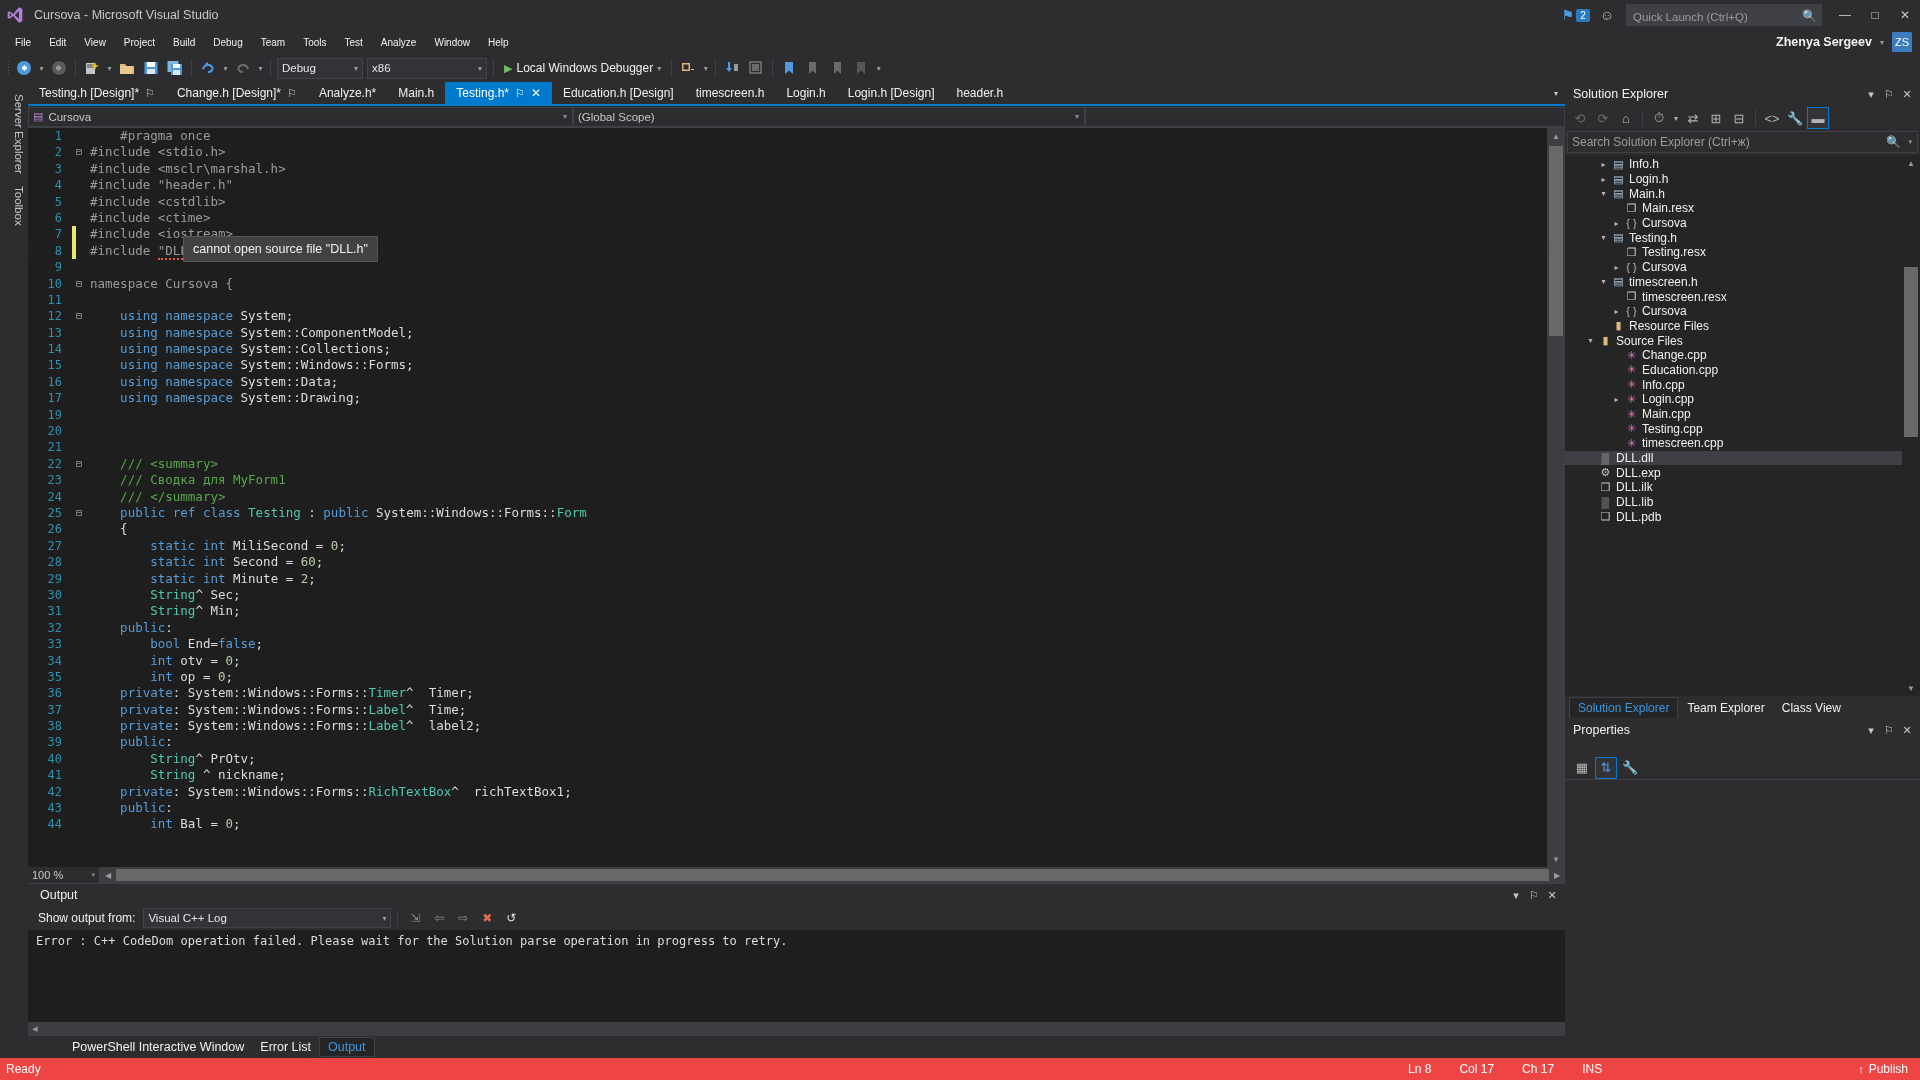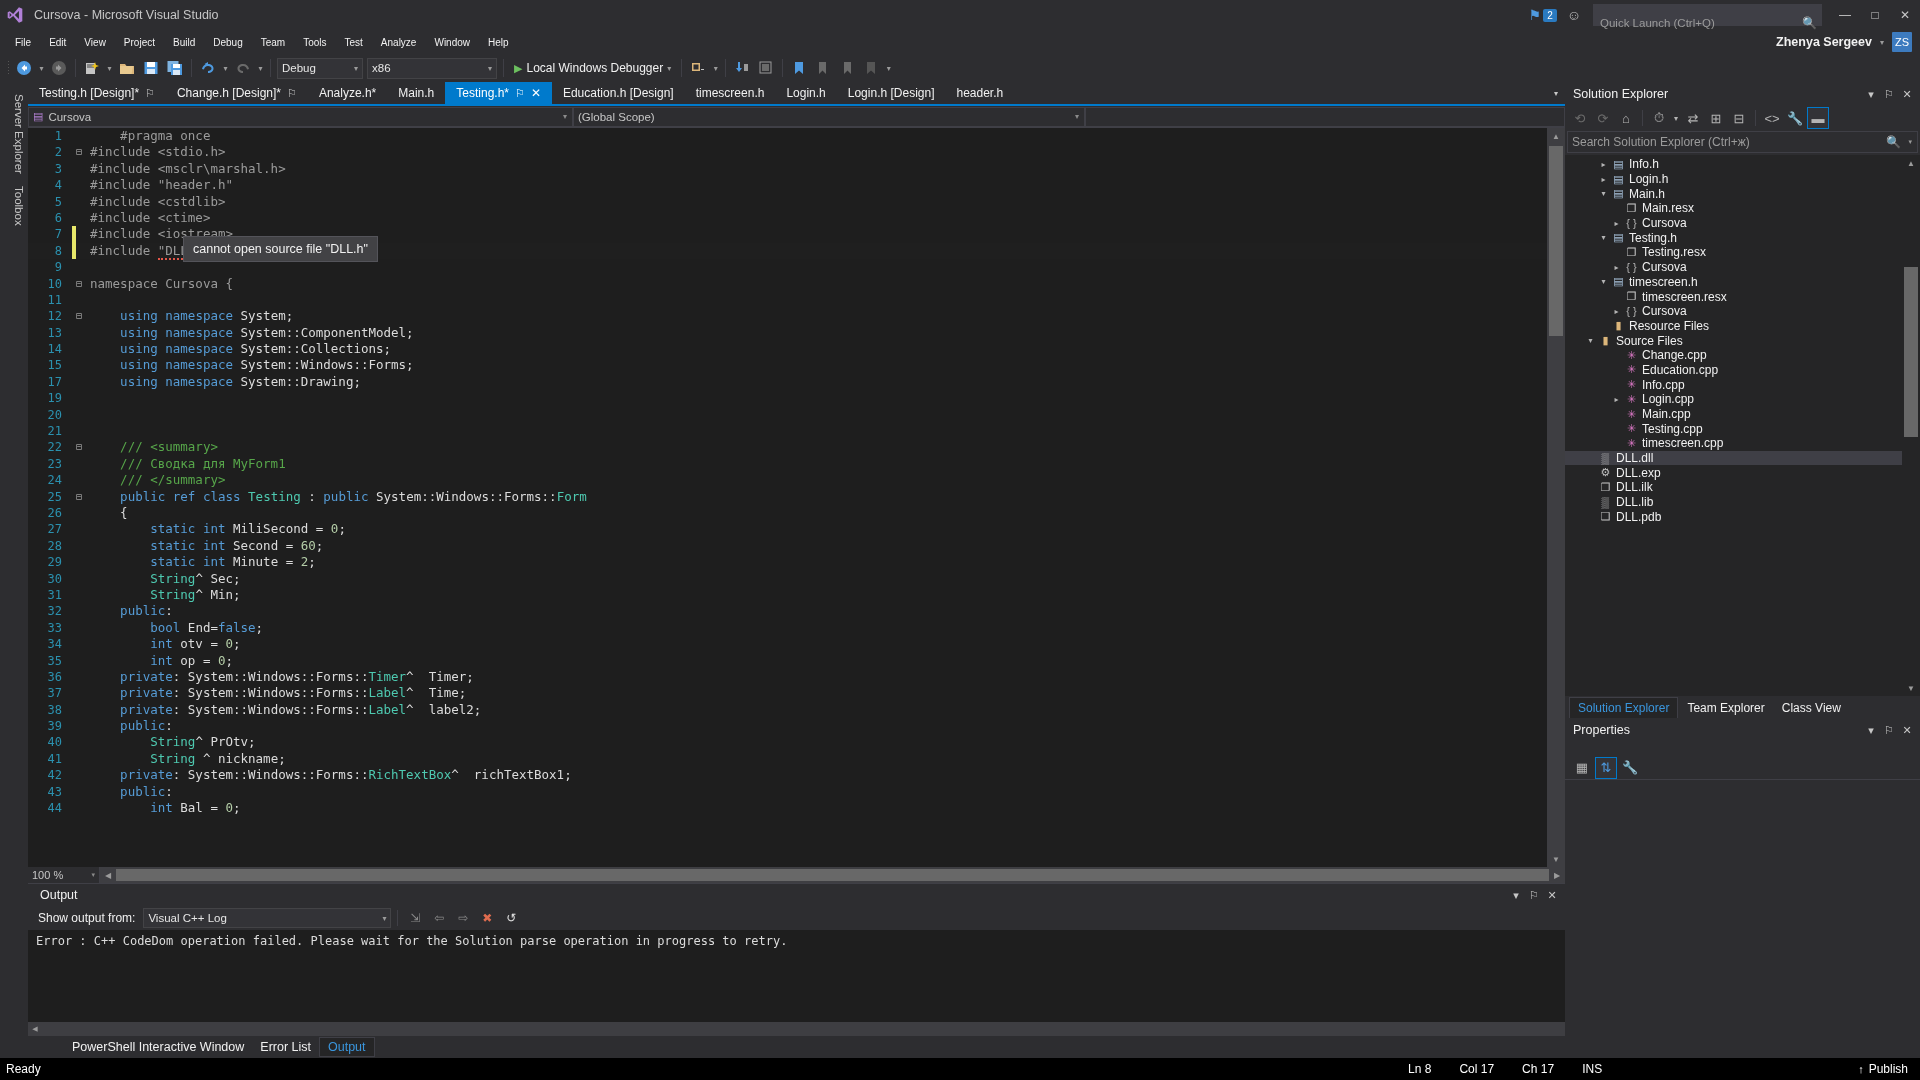--- a/index.html
+++ b/index.html
@@ -20,23 +20,23 @@
   }
   .vs-logo { width: 30px; height: 30px; display: flex; align-items: center; justify-content: center; }
   .vs-logo svg { width: 18px; height: 18px; }
   .title-text { color: #c7c7c7; font-size: 12.5px; margin-left: 4px; }
   .title-right { margin-left: auto; display: flex; align-items: center; height: 30px; }
   .notif { display: flex; align-items: center; gap: 2px; margin-right: 10px; }
   .notif-flag { color: #4e9ae0; font-size: 14px; }
   .notif-badge { background: #2a7ac0; color: #fff; font-size: 10px; padding: 1px 4px; border-radius: 2px; }
   .feedback-ico { color: #c7c7c7; font-size: 14px; margin-right: 12px; }
   .quick-launch {
-    width: 229px; height: 20px; background: #3f3f46; border: 1px solid #3f3f46;
+    width: 196px; height: 20px; background: #3f3f46; border: 1px solid #3f3f46;
     color: #9b9b9b; font-size: 11.5px; padding: 18px 20px 2px 6px; position: relative;
-    display: flex; align-items: center;
+    display: flex; align-items: flex-end;
   }
   .quick-launch .ql-magnifier { position: absolute; right: 4px; color: #9b9b9b; font-size: 12px; }
   .wincontrols { display: flex; margin-left: 8px; }
   .wincontrol { width: 30px; height: 30px; display: flex; align-items: center; justify-content: center; color: #c7c7c7; font-size: 12px; }
 
   
   .menubar { height: 24px; flex: 0 0 24px; display: flex; align-items: center; padding-left: 6px; background: #2d2d30; position: relative; }
   .menuitem { color: #f1f1f1; font-size: 10px; padding: 3px 9px; cursor: default; }
   .menu-right { margin-left: auto; display: flex; align-items: center; padding-right: 8px; gap: 8px; }
   .user-name { color: #f1f1f1; font-size: 12.5px; font-weight: bold; }
@@ -171,21 +171,21 @@
 
   .panel-tabs { height: 22px; display: flex; align-items: flex-end; padding-left: 4px; gap: 1px; background: #2d2d30; }
   .ptab { font-size: 12px; color: #f1f1f1; padding: 3px 8px; }
   .ptab.active { color: #3a96dd; background: #252526; border-top: 1px solid #3f3f46; border-left: 1px solid #3f3f46; border-right: 1px solid #3f3f46; }
 
   .props { flex: 0 0 340px; display: flex; flex-direction: column; background: #2d2d30; }
   .props-toolbar { height: 24px; display: flex; align-items: center; gap: 2px; padding-left: 6px; border-bottom: 1px solid #3f3f46; }
   .props-body { flex: 1; background: #2d2d30; }
 
   
-  .statusbar { flex: 0 0 22px; height: 22px; background: #000000; display: flex; align-items: center; color: #fff; font-size: 12px; padding-left: 6px; }
+  .statusbar { flex: 0 0 22px; height: 22px; background: #ef4444; display: flex; align-items: center; color: #fff; font-size: 12px; padding-left: 6px; }
   .sb-ready { min-width: 120px; }
   .sb-right { margin-left: auto; display: flex; align-items: center; }
   .sb-cell { padding: 0 14px; font-size: 12px; }
   .sb-publish { display: flex; align-items: center; gap: 5px; padding: 0 12px; }
   .sb-publish .up { font-size: 11px; }
 </style>
 </head>
 <body>
 
 <div id="app">
@@ -293,21 +293,21 @@
       <svg viewBox="0 0 16 16">
           <path d="M8 4c3.5 0 5.5 2 6 5l-2 .5C11.6 7.3 10.2 6 8 6c-2 0-3.5 1-3.5 2.5S6 11 8 11v2c-3.3 0-5.5-1.8-5.5-4.5S4.7 4 8 4z" fill="#6a6a6a"></path>
         </svg>
     </div>
     <div class="tb-arrow">▾</div>
     <div class="tb-sep"></div>
     <div class="tb-combo" style="width:86px">
       <span>Debug</span>
       <span class="cb-caret">▾</span>
     </div>
-    <div class="tb-combo" style="width:130px">
+    <div class="tb-combo" style="width:120px">
       <span>x86</span>
       <span class="cb-caret">▾</span>
     </div>
     <div class="tb-sep"></div>
     <div class="tb-run">
       <span class="play">▶</span>
       <span class="lbl">Local Windows Debugger</span>
       <span style="color:#9b9b9b;font-size:8px">▾</span>
     </div>
     <div class="tb-sep"></div>
@@ -427,20 +427,21 @@
             <div class="codeline"><span class="ln">6</span><span class="fold"></span><span class="code"><span class="pp">#include </span><span class="pp">&lt;ctime&gt;</span></span></div>
             <div class="codeline" style="position: relative;"><div class="chgbar" style="left: 44px; height: 16.4px;"></div><span class="ln">7</span><span class="fold"></span><span class="code"><span class="pp">#include </span><span class="pp">&lt;iostream&gt;</span></span></div>
             <div class="codeline hl-line" style="position: relative;"><div class="chgbar" style="left: 44px; height: 16.4px;"></div><span class="ln">8</span><span class="fold"></span><span class="code"><span class="pp">#include </span><span class="pp err-squiggle">"DLL.h"</span></span></div>
             <div class="codeline"><span class="ln">9</span><span class="fold"></span><span class="code"></span></div>
             <div class="codeline"><span class="ln">10</span><span class="fold">⊟</span><span class="code"><span class="pp">namespace Cursova {</span></span></div>
             <div class="codeline"><span class="ln">11</span><span class="fold"></span><span class="code"></span></div>
             <div class="codeline"><span class="ln">12</span><span class="fold">⊟</span><span class="code">    <span class="kw">using</span><span> </span><span class="kw">namespace</span><span> System;</span></span></div>
             <div class="codeline"><span class="ln">13</span><span class="fold"></span><span class="code">    <span class="kw">using</span><span> </span><span class="kw">namespace</span><span> System::ComponentModel;</span></span></div>
             <div class="codeline"><span class="ln">14</span><span class="fold"></span><span class="code">    <span class="kw">using</span><span> </span><span class="kw">namespace</span><span> System::Collections;</span></span></div>
             <div class="codeline"><span class="ln">15</span><span class="fold"></span><span class="code">    <span class="kw">using</span><span> </span><span class="kw">namespace</span><span> System::Windows::Forms;</span></span></div>
+            <div class="codeline"><span class="ln">16</span><span class="fold"></span><span class="code">    <span class="kw">using</span><span> </span><span class="kw">namespace</span><span> System::Data;</span></span></div>
             <div class="codeline"><span class="ln">17</span><span class="fold"></span><span class="code">    <span class="kw">using</span><span> </span><span class="kw">namespace</span><span> System::Drawing;</span></span></div>
             <div class="codeline"><span class="ln">19</span><span class="fold"></span><span class="code"></span></div>
             <div class="codeline"><span class="ln">20</span><span class="fold"></span><span class="code"></span></div>
             <div class="codeline"><span class="ln">21</span><span class="fold"></span><span class="code"></span></div>
             <div class="codeline"><span class="ln">22</span><span class="fold">⊟</span><span class="code">    <span class="cm">/// &lt;summary&gt;</span></span></div>
             <div class="codeline"><span class="ln">23</span><span class="fold"></span><span class="code">    <span class="cm">/// Сводка для MyForm1</span></span></div>
             <div class="codeline"><span class="ln">24</span><span class="fold"></span><span class="code">    <span class="cm">/// &lt;/summary&gt;</span></span></div>
             <div class="codeline"><span class="ln">25</span><span class="fold">⊟</span><span class="code">    <span class="kw">public</span><span> </span><span class="kw">ref</span><span> </span><span class="kw">class</span><span> </span><span class="ty">Testing</span><span> : </span><span class="kw">public</span><span> System::Windows::Forms::</span><span class="ty">Form</span></span></div>
             <div class="codeline"><span class="ln">26</span><span class="fold"></span><span class="code">    <span>{</span></span></div>
             <div class="codeline"><span class="ln">27</span><span class="fold"></span><span class="code">        <span class="kw">static</span><span> </span><span class="kw">int</span><span> MiliSecond = </span><span class="num">0</span><span>;</span></span></div>

